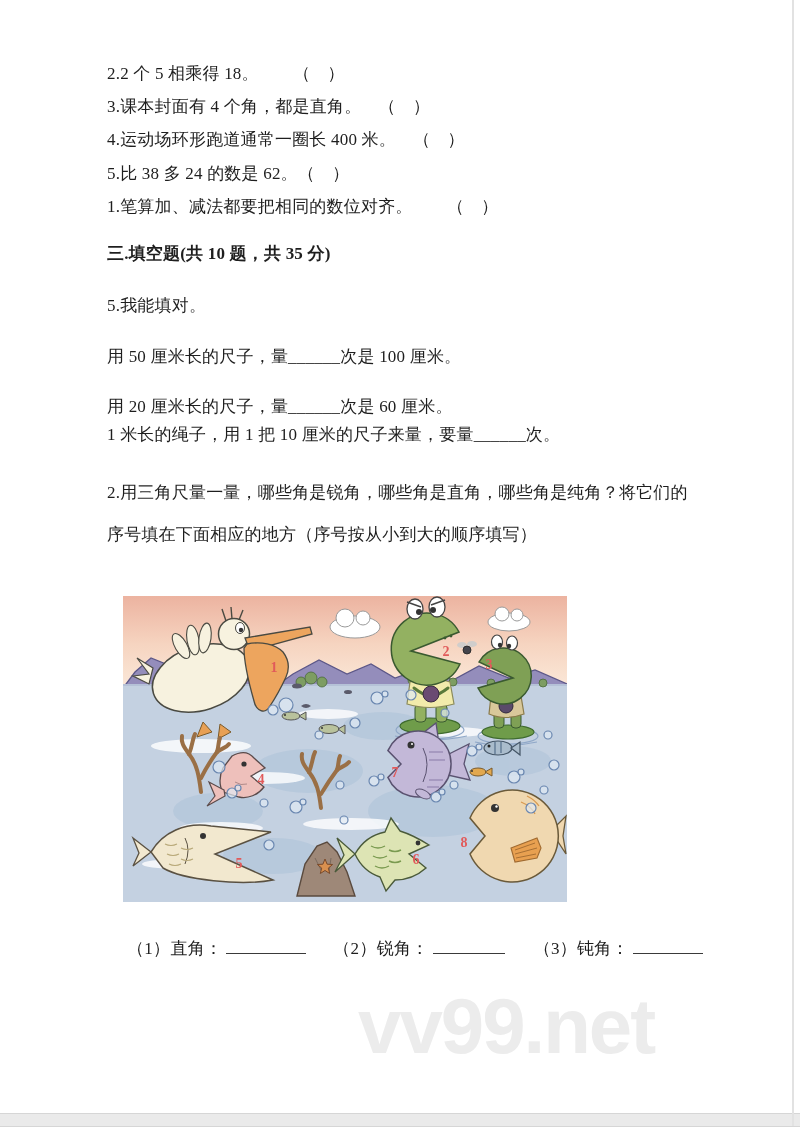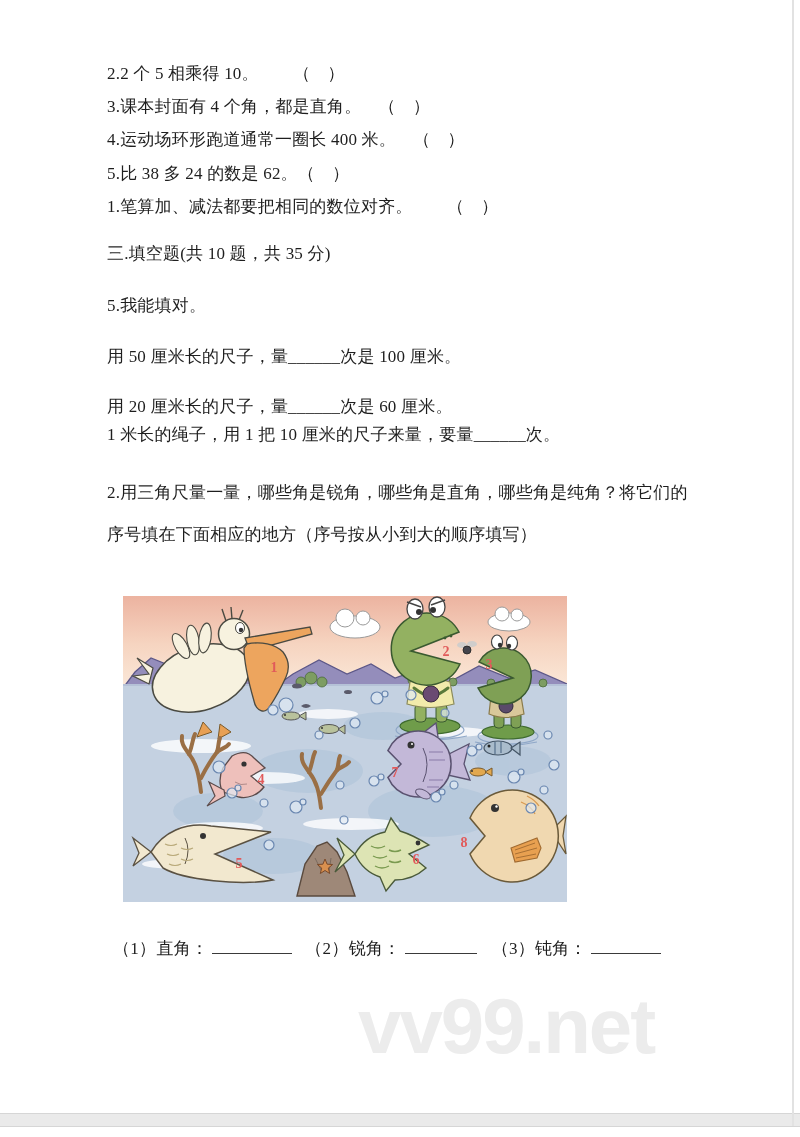--- a/index.html
+++ b/index.html
@@ -2,25 +2,25 @@
 <html><head>
 <meta charset="utf-8">
 <style>
   html,body{margin:0;padding:0;}
   body{
     width:800px;height:1137px;position:relative;background:#ffffff;
     font-family:"Liberation Serif","DejaVu Serif",serif;color:#1e1e1e;
     overflow:hidden;
   }
   .txt{position:absolute;left:107px;font-size:17px;white-space:pre;letter-spacing:.2px;}
-  .bold{font-weight:400;}
+  .bold{font-weight:700;}
   .illustration{position:absolute;left:123px;top:596px;width:444px;height:306px;}
   .illustration svg{display:block;}
   .answer-line{position:absolute;left:113px;top:937px;font-size:17px;white-space:nowrap;}
-  .answer-line .lbl{letter-spacing:.3px;}
+  .answer-line .lbl{letter-spacing:.3px;margin-left:14px;}
   .blank{display:inline-block;height:16px;border-bottom:1.3px solid #3a3a3a;vertical-align:baseline;}
   .b1{width:80px;margin:0 13px 0 4px;}
   .b2{width:72px;margin:0 15px 0 4px;}
   .b3{width:70px;margin:0 0 0 4px;}
   .watermark{
     position:absolute;left:358px;top:981px;
     font-family:"Liberation Sans","DejaVu Sans",sans-serif;
     font-weight:700;font-size:78px;letter-spacing:-2px;color:#ececec;
     user-select:none;
   }
@@ -29,21 +29,21 @@
     background:#eaeaea;border-top:1px solid #d6d6d6;border-bottom:1px solid #d6d6d6;
   }
   .right-edge{position:absolute;left:792px;top:0;width:2px;height:1126px;background:#e2e2e2;}
   .anglenum{font-family:"Liberation Serif","DejaVu Serif",serif;font-weight:bold;font-size:14px;fill:#e15a5a;}
 </style>
 </head>
 <body>
 
 <div>
 
-  <div class="txt" style="top:62px">2.2 个 5 相乘得 10。　　（　）</div>
+  <div class="txt" style="top:62px">2.2 个 5 相乘得 18。　　（　）</div>
   <div class="txt" style="top:95px">3.课本封面有 4 个角，都是直角。　（　）</div>
   <div class="txt" style="top:128px">4.运动场环形跑道通常一圈长 400 米。　（　）</div>
   <div class="txt" style="top:162px">5.比 38 多 24 的数是 62。（　）</div>
   <div class="txt" style="top:195px">1.笔算加、减法都要把相同的数位对齐。　　（　）</div>
 
   <div class="txt bold" style="top:242px">三.填空题(共 10 题，共 35 分)</div>
 
   <div class="txt" style="top:294px">5.我能填对。</div>
   <div class="txt" style="top:345px">用 50 厘米长的尺子，量______次是 100 厘米。</div>
   <div class="txt" style="top:395px">用 20 厘米长的尺子，量______次是 60 厘米。</div>

